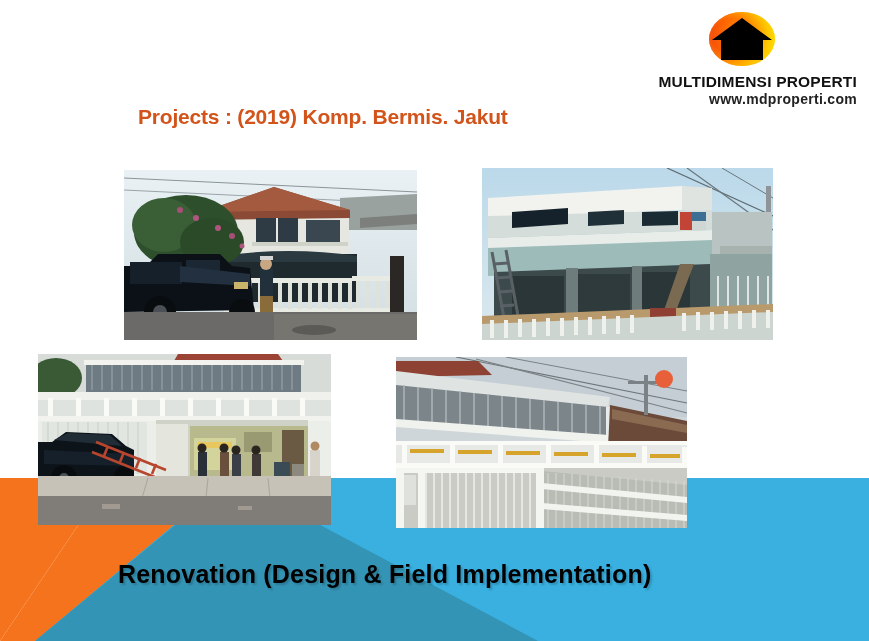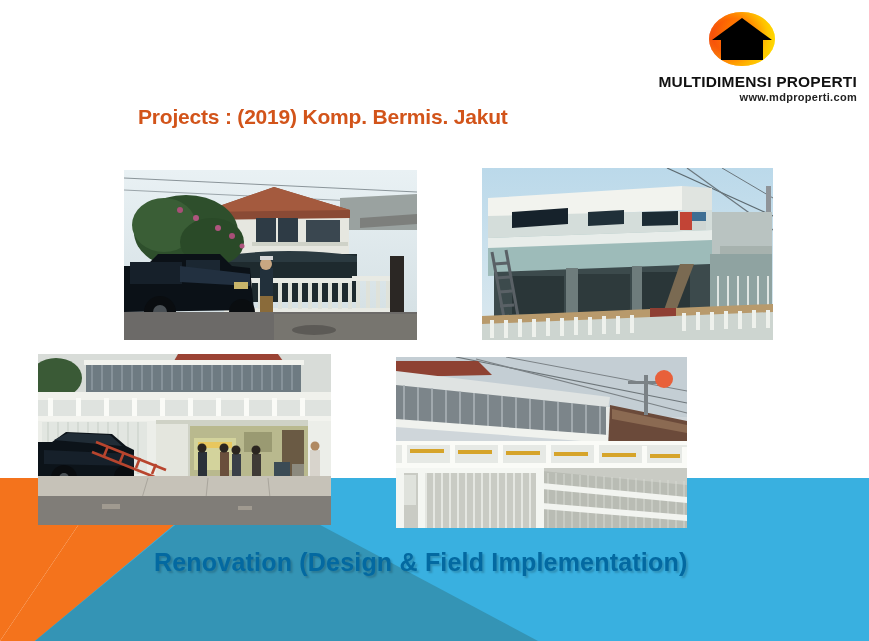--- a/index.html
+++ b/index.html
@@ -44,21 +44,21 @@
   }
   .logo-name {
     font-size: 15.5px;
     font-weight: bold;
     letter-spacing: 0.2px;
     color: #111111;
     line-height: 1.05;
     white-space: nowrap;
   }
   .logo-url {
-    font-size: 11px;
+    font-size: 14px;
     font-weight: bold;
     color: #222222;
     letter-spacing: 0.3px;
     margin-top: 1px;
   }
 
   
   .slide-title {
     position: absolute;
     left: 138px;
@@ -86,28 +86,27 @@
 
   #photo-1 { left: 124px; top: 170px;  width: 293px; height: 170px; }
   #photo-2 { left: 482px; top: 168px;  width: 291px; height: 172px; }
   #photo-3 { left: 38px;  top: 354px;  width: 293px; height: 171px; }
   #photo-4 { left: 396px; top: 357px;  width: 291px; height: 171px; }
 
   
   .footer-caption {
     position: absolute;
     left: 118px;
-    top: 548px;
+    top: 560px;
     font-size: 25px;
     font-weight: bold;
-    color: #0369a1;
+    color: #000000;
     letter-spacing: 0.2px;
     white-space: nowrap;
     text-shadow: 2px 2px 2px rgba(0,0,0,0.18);
-    margin-left: 36px;
   }
 </style>
 </head>
 <body>
 
 <div class="slide">
 
   <svg class="bg-shapes" viewBox="0 0 869 641" preserveAspectRatio="none">
 
     <polygon points="0,478 110,478 0,641" fill="#F4731C"></polygon>

